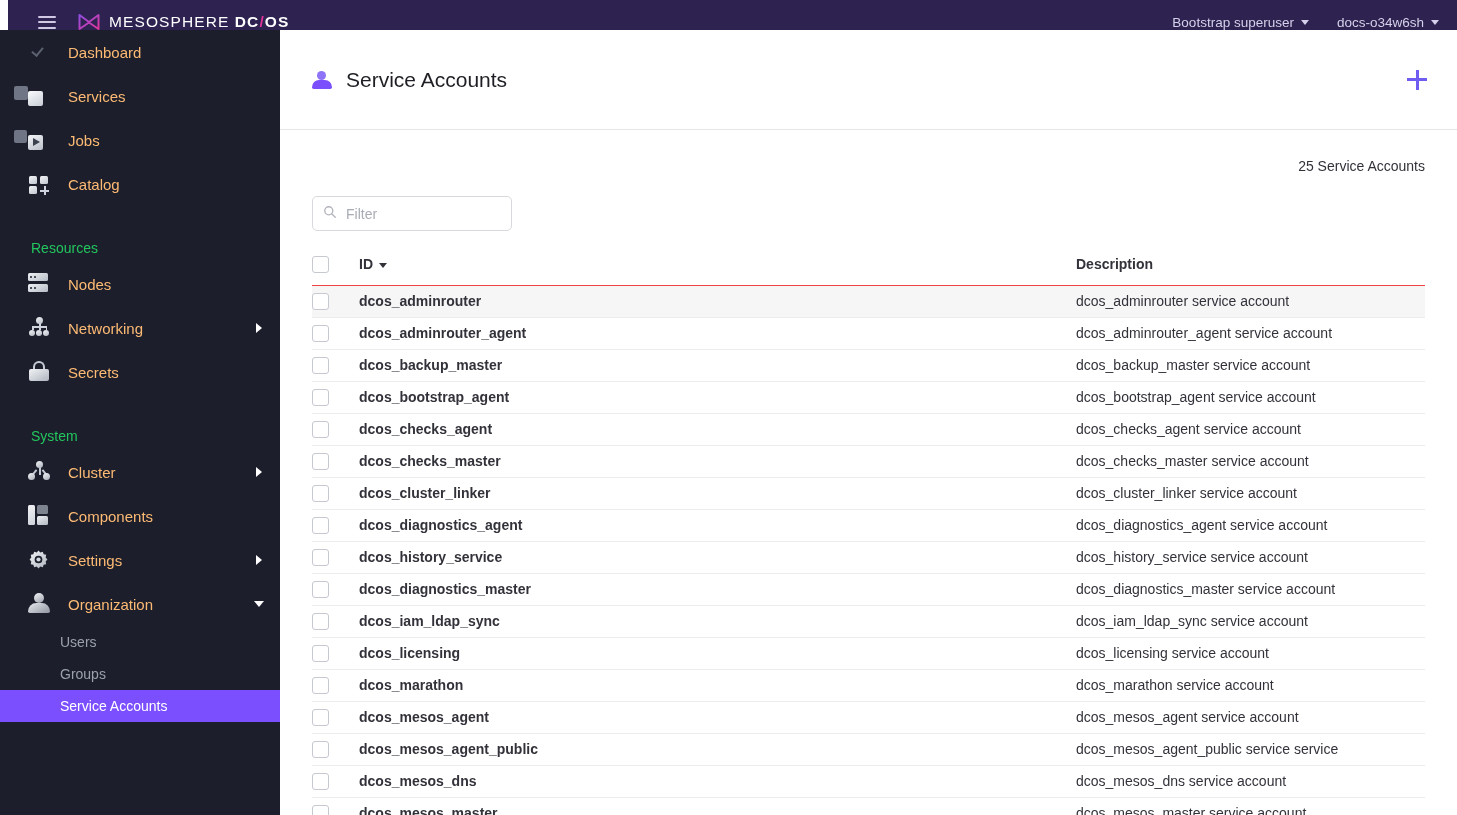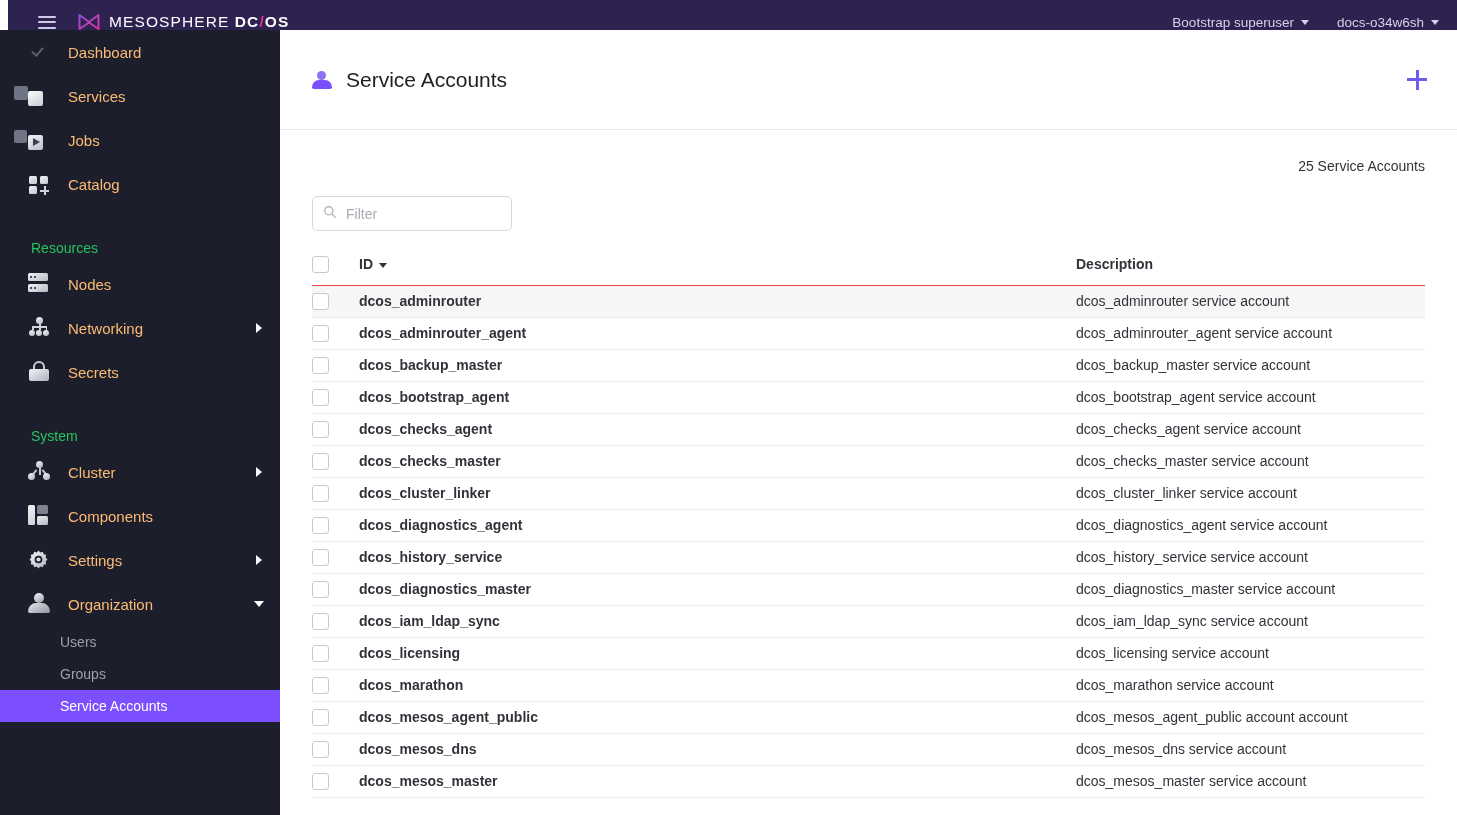--- a/index.html
+++ b/index.html
@@ -546,22 +546,27 @@
             <td class="col-id">dcos_licensing</td>
             <td class="col-desc">dcos_licensing service account</td>
           </tr>
           <tr>
             <td class="col-check"><span class="chk"></span></td>
             <td class="col-id">dcos_marathon</td>
             <td class="col-desc">dcos_marathon service account</td>
           </tr>
           <tr>
             <td class="col-check"><span class="chk"></span></td>
+            <td class="col-id">dcos_mesos_agent</td>
+            <td class="col-desc">dcos_mesos_agent service account</td>
+          </tr>
+          <tr>
+            <td class="col-check"><span class="chk"></span></td>
             <td class="col-id">dcos_mesos_agent_public</td>
-            <td class="col-desc">dcos_mesos_agent_public account account</td>
+            <td class="col-desc">dcos_mesos_agent_public service service</td>
           </tr>
           <tr>
             <td class="col-check"><span class="chk"></span></td>
             <td class="col-id">dcos_mesos_dns</td>
             <td class="col-desc">dcos_mesos_dns service account</td>
           </tr>
           <tr>
             <td class="col-check"><span class="chk"></span></td>
             <td class="col-id">dcos_mesos_master</td>
             <td class="col-desc">dcos_mesos_master service account</td>

